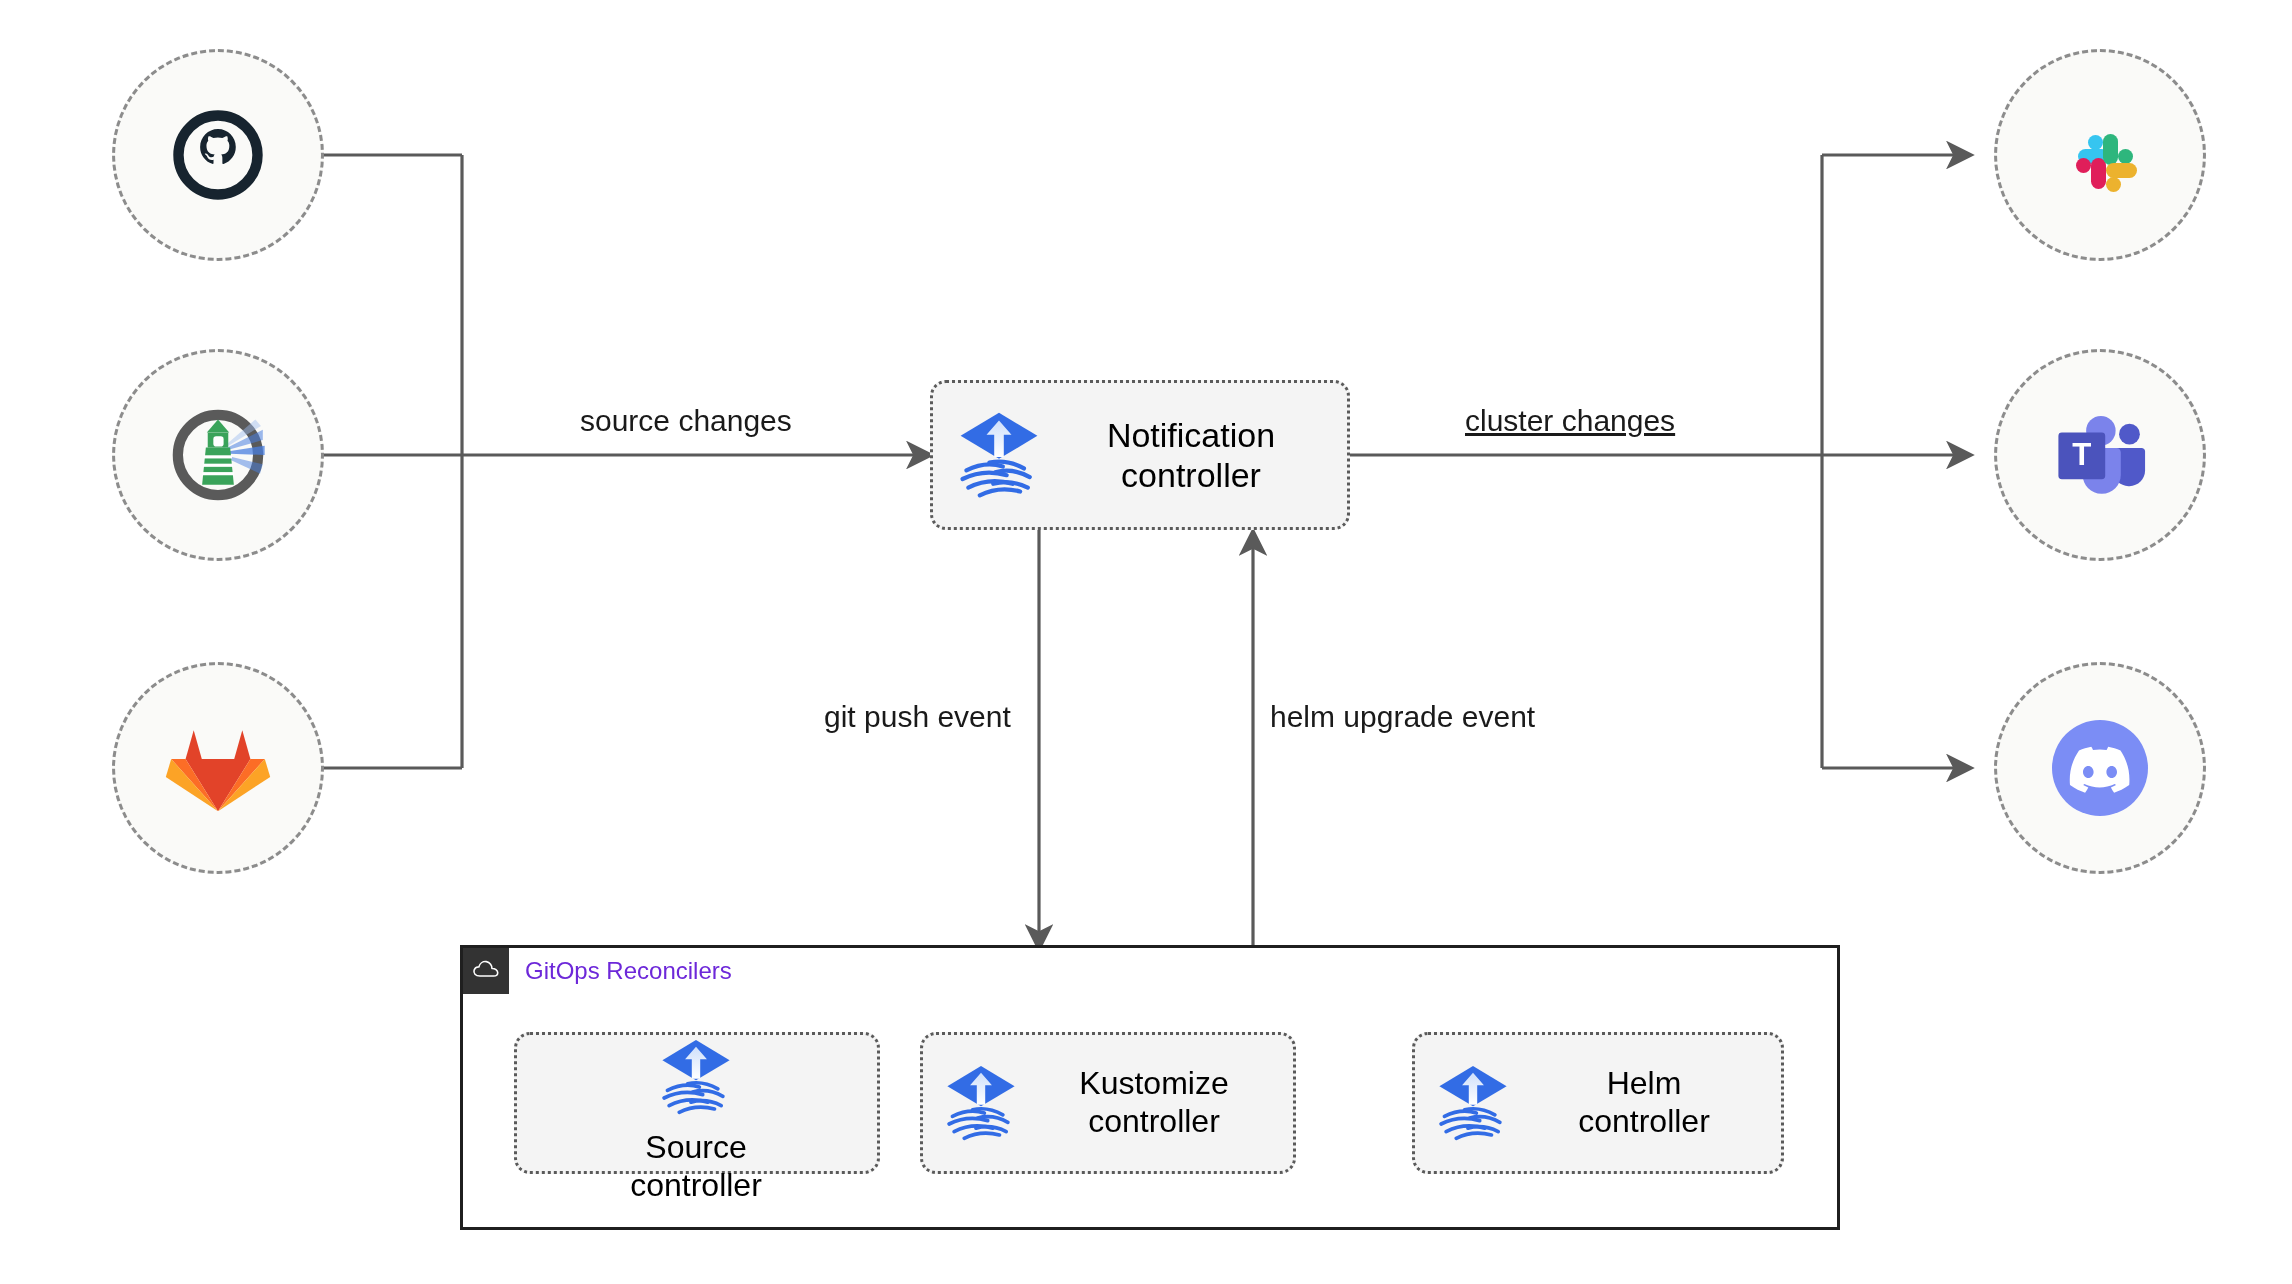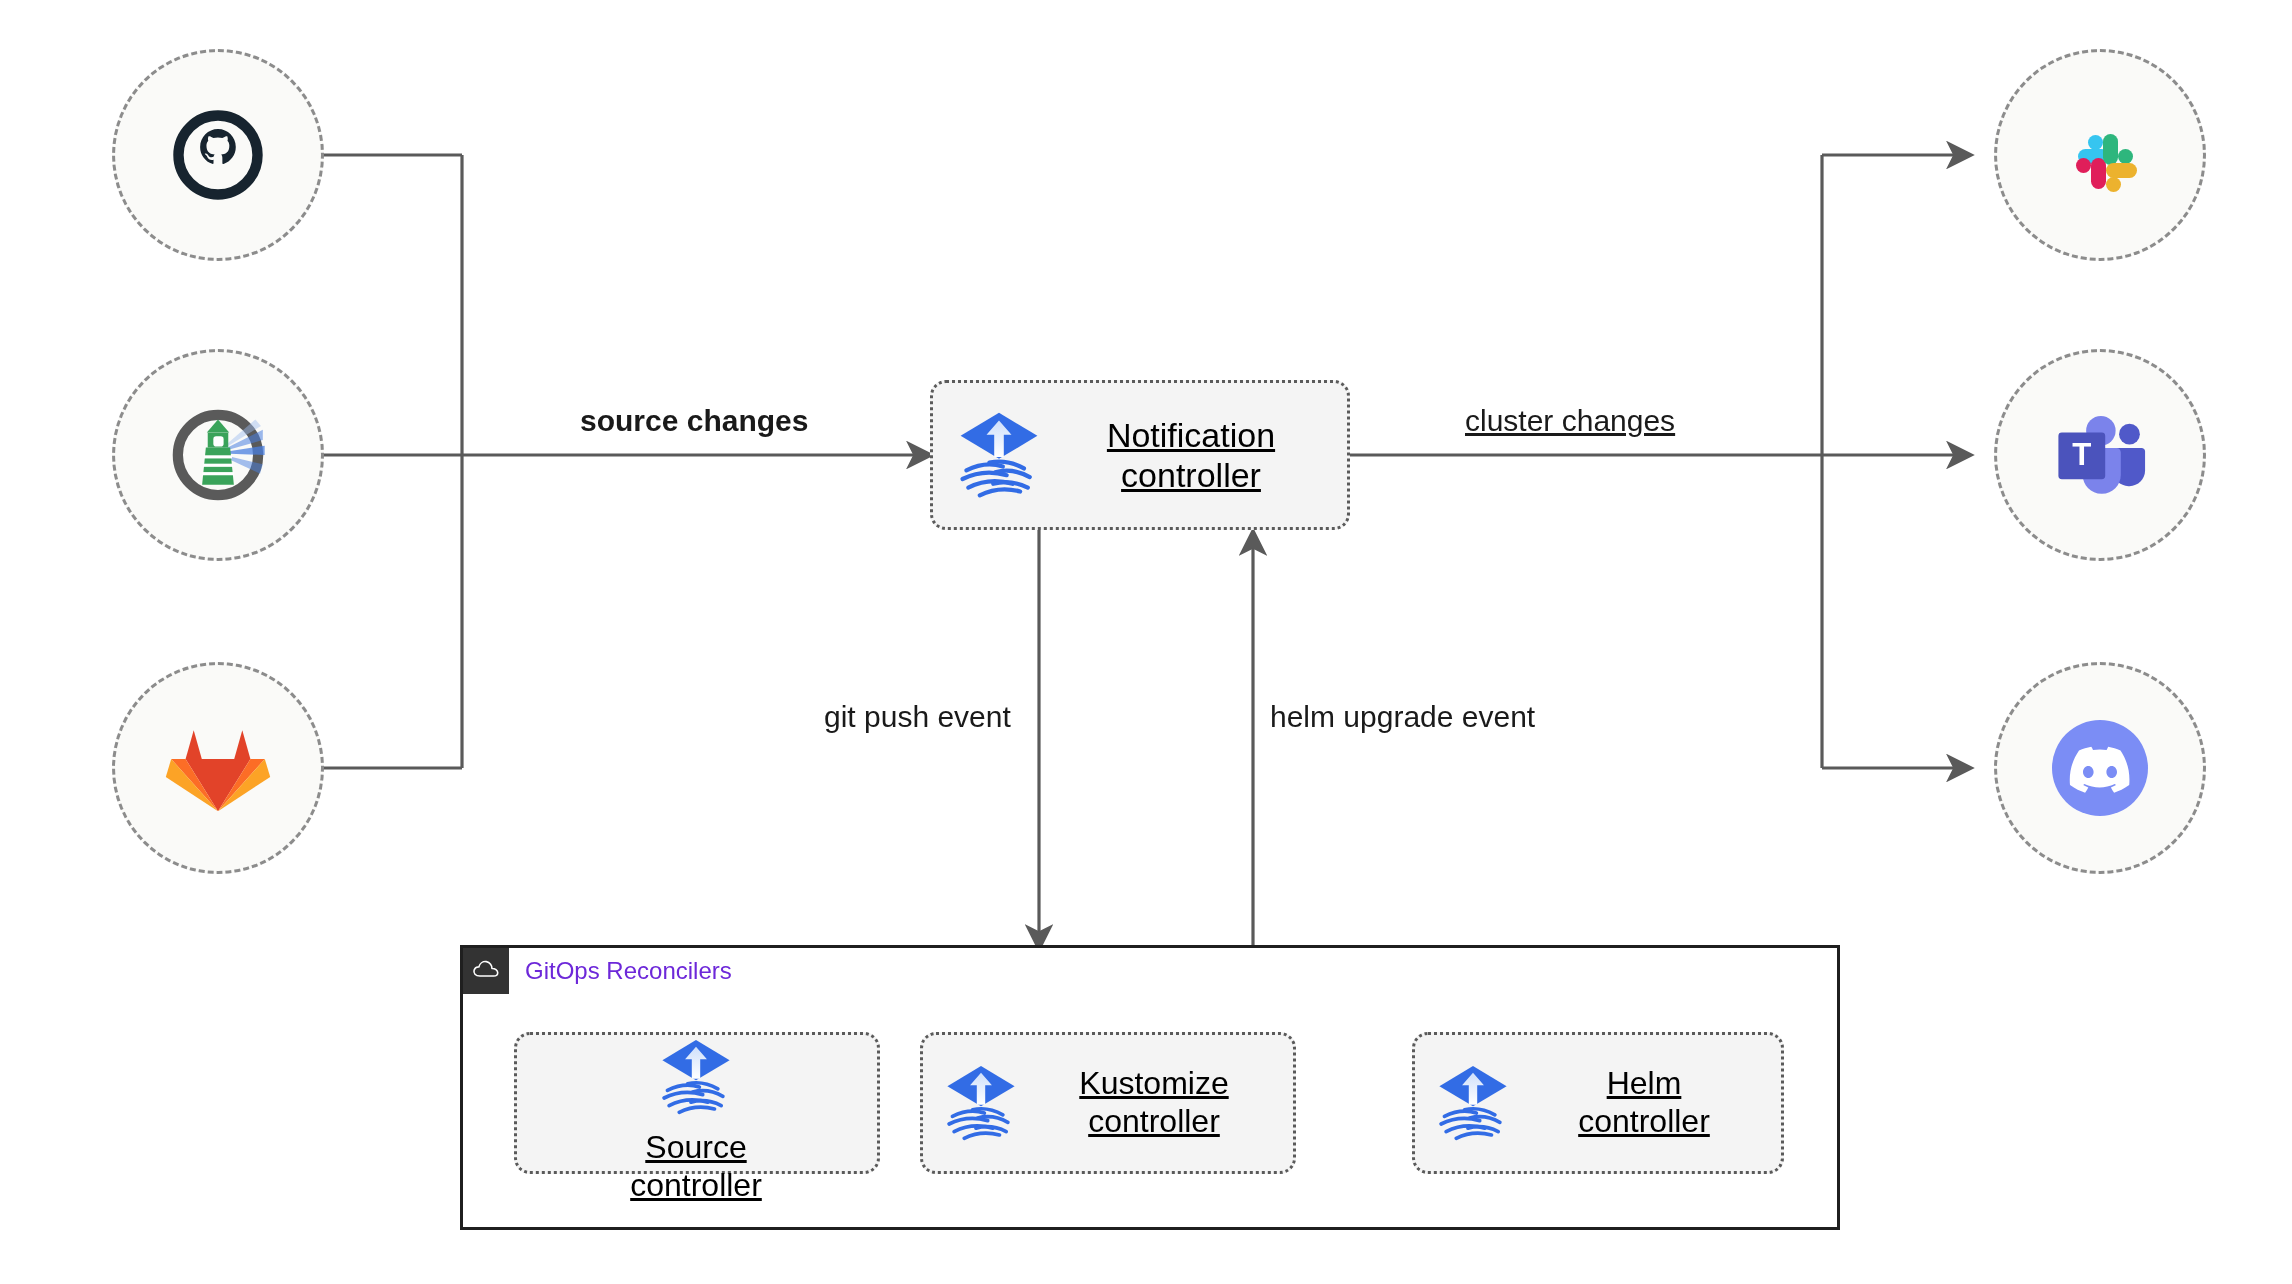--- a/index.html
+++ b/index.html
@@ -44,21 +44,20 @@
   .node {
     position: absolute;
     box-sizing: border-box;
     background: #f4f4f4;
     border: 3px dotted #5a5a5a;
     border-radius: 16px;
     display: flex;
     align-items: center;
     justify-content: flex-start;
     gap: 10px;
-    text-decoration: underline;
   }
   .node .node-icon {
     flex: 0 0 auto;
     display: flex;
     align-items: center;
     justify-content: center;
   }
   .node .node-label {
     flex: 1 1 auto;
     text-align: center;
@@ -353,21 +352,21 @@
           <path d="M40 58 Q58 54 76 64"></path>
           <path d="M46 68 Q64 63 82 73"></path>
           <path d="M44 80 Q62 75 80 84"></path>
         </g>
       </svg>
     </span>
     <span class="node-label" style="font-size:32px;">Helm
 controller</span>
   </div>
 
-  <div class="edge-label" style="left:580px; top:404px;font-weight:bold;">source changes</div>
+  <div class="edge-label" style="left:580px; top:404px;">source changes</div>
 
   <div class="edge-label" style="left:1465px; top:404px;text-decoration:underline;">cluster changes</div>
 
   <div class="edge-label" style="left:824px; top:700px;">git push event</div>
 
   <div class="edge-label" style="left:1270px; top:700px;">helm upgrade event</div>
 
 </div>
 
 </body></html>

